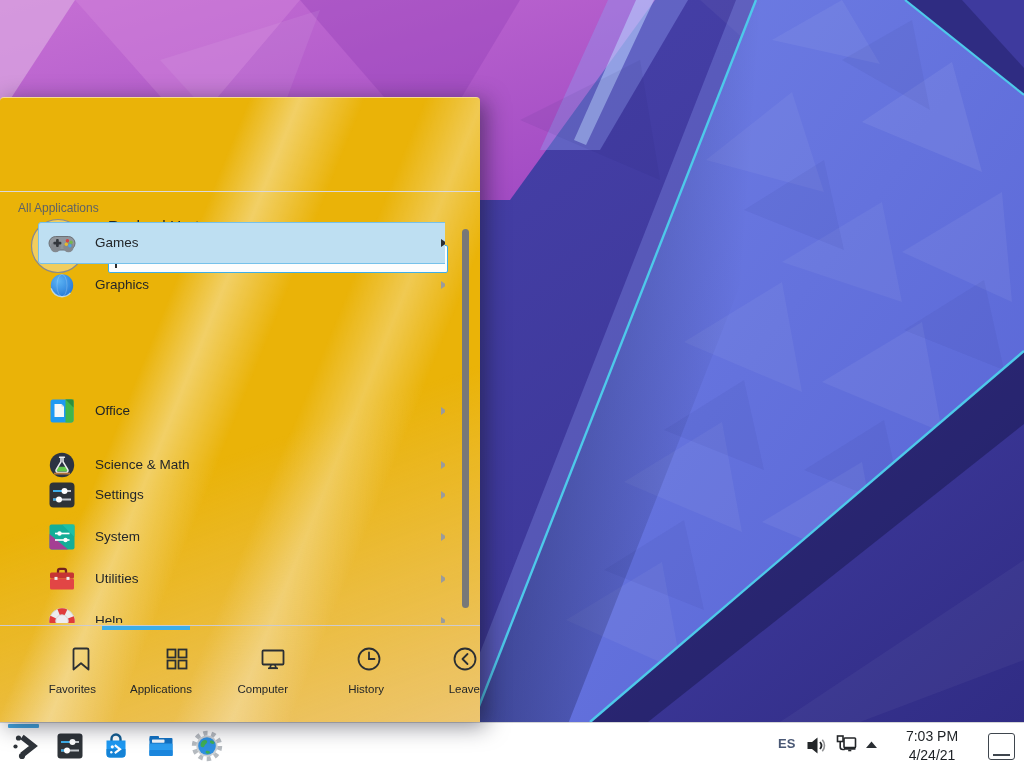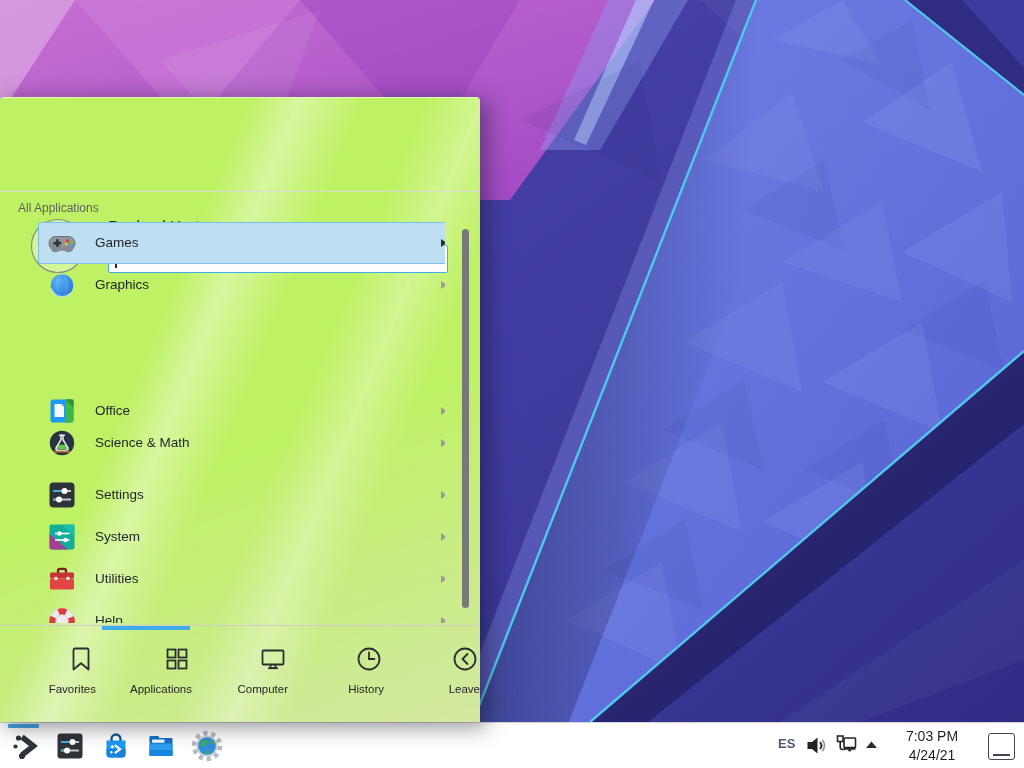--- a/index.html
+++ b/index.html
@@ -1,21 +1,21 @@
 <!DOCTYPE html>
 <html><head>
 <meta charset="utf-8">
 <style>
   html,body{margin:0;padding:0;}
   body{width:1024px;height:768px;overflow:hidden;font-family:"Liberation Sans","DejaVu Sans",sans-serif;-webkit-font-smoothing:antialiased;}
   #screen{position:relative;width:1024px;height:768px;background:#3c3794;overflow:hidden;}
   #wallpaper{position:absolute;left:0;top:0;z-index:0;}
 
   
-  #menu{position:absolute;left:0;top:97px;width:480px;height:625px;background:#bef264;
+  #menu{position:absolute;left:0;top:97px;width:480px;height:625px;background:#eab308;
         border-radius:4px 4px 0 0;box-shadow:6px 4px 22px rgba(20,20,35,.5);z-index:3;
         border-top:1px solid rgba(255,255,255,.55);box-sizing:border-box;}
   #menu .streaks{position:absolute;inset:0;pointer-events:none;border-radius:4px 4px 0 0;
     background:
       linear-gradient(112deg, rgba(255,255,255,0) 34%, rgba(255,255,255,.38) 41%, rgba(255,255,255,0) 50%),
       linear-gradient(112deg, rgba(255,255,255,0) 58%, rgba(255,255,255,.30) 66%, rgba(255,255,255,0) 74%),
       linear-gradient(160deg, rgba(244,224,242,0) 55%, rgba(240,220,240,.45) 100%);}
   .hdr-name{position:absolute;left:108px;top:119px;font-size:15.5px;color:#232629;}
   #avatar{position:absolute;left:30px;top:120px;}
   #search-wrap{position:absolute;left:108px;top:147px;width:340px;height:28px;}
@@ -200,21 +200,21 @@
           <path d="M7,4.5 H25 Q27.5,4.5 27.5,7 V25 Q27.5,27.5 25,27.5 H7 Q4.5,27.5 4.5,25 V7 Q4.5,4.5 7,4.5 Z" fill="#1d99f3"></path>
           <path d="M19.5,4.5 H25 Q27.5,4.5 27.5,7 V25 Q27.5,27.5 25,27.5 H19.5 Z" fill="#41b649"></path>
           <polygon points="19.5,4.5 27.5,4.5 27.5,12.5" fill="#2e8f3c"></polygon>
           <path d="M8.5,9 h7 l2.5,2.5 V22 h-9.5 Z" fill="#f5f7f8"></path>
           <polygon points="15.5,9 15.5,11.5 18,11.5" fill="#c9d2d8"></polygon>
         </svg>
         <span class="rlabel">Office</span>
         <span class="arrow"></span>
       </div>
 
-      <div class="row" style="top:200px">
+      <div class="row" style="top:222px">
         <svg class="cicon" viewBox="0 0 32 32">
           <circle cx="16" cy="16" r="12.2" fill="#2b3343"></circle>
           <path d="M12,17.8 h8 l1.7,3.2 a1,1 0 0 1 -0.9,1.5 h-9.6 a1,1 0 0 1 -0.9,-1.5 Z" fill="#61c84a"></path>
           <path d="M13.6,8.3 h4.8 M15,8.3 v4.4 L10.2,20.6 a1.9,1.9 0 0 0 1.7,2.8 h8.2 a1.9,1.9 0 0 0 1.7,-2.8 L17,12.7 V8.3" fill="none" stroke="#eceeef" stroke-width="1.5" stroke-linecap="round"></path>
           <line x1="8" y1="24.6" x2="24" y2="24.6" stroke="#b5763a" stroke-width="1.9"></line>
         </svg>
         <span class="rlabel">Science &amp; Math</span>
         <span class="arrow"></span>
       </div>
 

